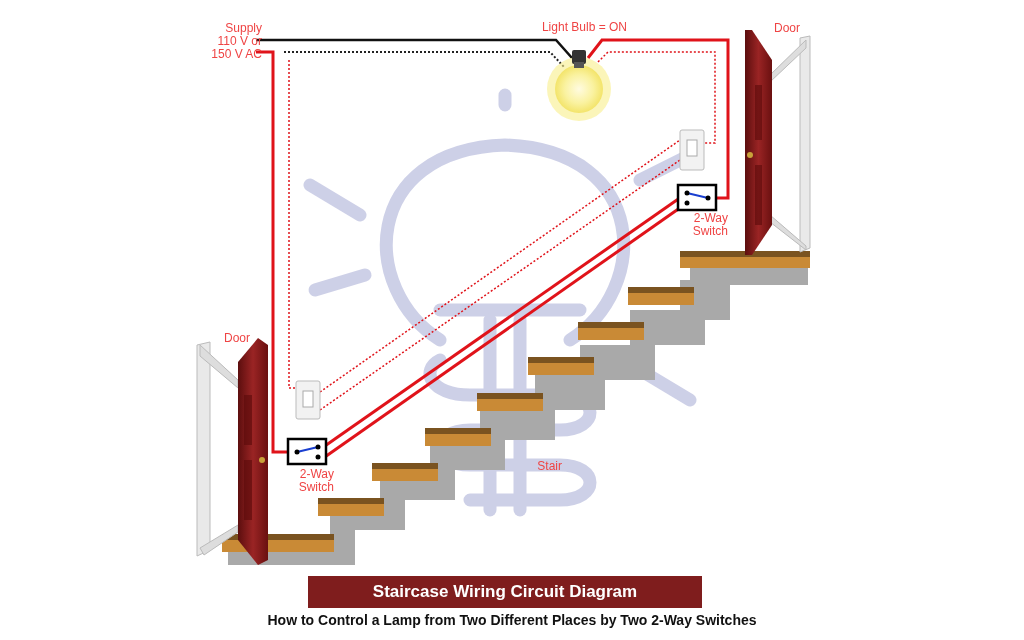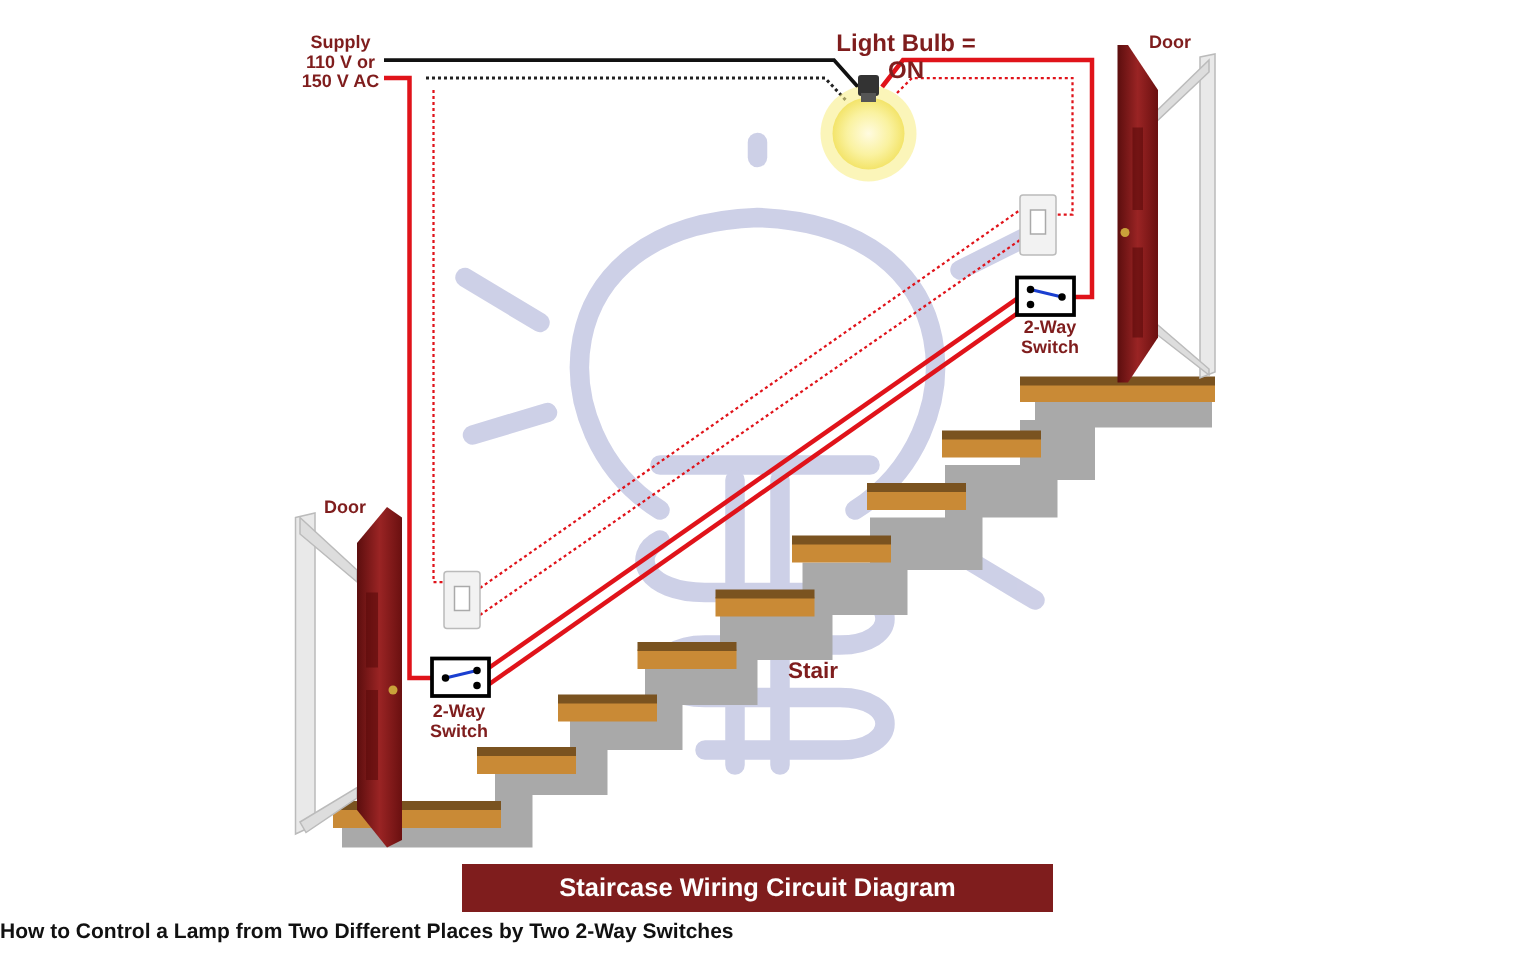--- a/index.html
+++ b/index.html
@@ -1,20 +1,20 @@
 <!DOCTYPE html>
 <html><head>
 <meta charset="utf-8">
 <style>
   html, body { margin: 0; padding: 0; background: #ffffff; }
   body { width: 1024px; height: 640px; position: relative; overflow: hidden; font-family: "Liberation Sans", sans-serif; }
-  .lbl { position: absolute; font-weight: bold; color: #7f1d1d; text-align: center; font-family: "Liberation Sans", sans-serif; line-height: 1.1; }
+  .lbl { position: absolute; font-weight: normal; color: #ef4444; text-align: right; font-family: "Liberation Sans", sans-serif; line-height: 1.1; }
   #diagram { position: absolute; left: 0; top: 0; }
   .title-box { position: absolute; left: 308px; top: 576px; width: 394px; height: 32px; background: #7f1d1d; color: #fff; font-size: 17px; font-weight: bold; display: flex; align-items: center; justify-content: center; }
-  .subtitle { position: absolute; left: 0; top: 612px; width: 1024px; text-align: left; font-size: 14px; font-weight: bold; color: #111; }
+  .subtitle { position: absolute; left: 0; top: 612px; width: 1024px; text-align: center; font-size: 14px; font-weight: bold; color: #111; }
 </style>
 </head>
 <body>
 
 <svg id="diagram" width="1024" height="640" viewBox="0 0 1024 640" xmlns="http://www.w3.org/2000/svg">
   <defs>
     <radialGradient id="glow" cx="50%" cy="50%" r="50%">
       <stop offset="0%" stop-color="#fffbe0"></stop>
       <stop offset="60%" stop-color="#faf2a0"></stop>
       <stop offset="100%" stop-color="#f3e46a"></stop>
@@ -128,27 +128,27 @@
     <circle cx="687" cy="203" r="2.5" fill="#000"></circle>
     <circle cx="708" cy="198" r="2.5" fill="#000"></circle>
   </g>
 </svg>
 
 <div class="lbl" style="left:192px; top:22px; width:70px; font-size:12px;">
   <div>Supply</div>
   <div>110 V or</div>
   <div>150 V AC</div>
 </div>
-<div class="lbl" style="left:544px; top:21px; width:120px; font-size:16px;">Light Bulb = ON</div>
+<div class="lbl" style="left:507px; top:21px; width:120px; font-size:12px;">Light Bulb = ON</div>
 <div class="lbl" style="left:760px; top:22px; width:40px; font-size:12px;">Door</div>
 <div class="lbl" style="left:210px; top:332px; width:40px; font-size:12px;">Door</div>
 <div class="lbl" style="left:672px; top:212px; width:56px; font-size:12px;">
   <div>2-Way</div>
   <div>Switch</div>
 </div>
 <div class="lbl" style="left:278px; top:468px; width:56px; font-size:12px;">
   <div>2-Way</div>
   <div>Switch</div>
 </div>
-<div class="lbl" style="left:522px; top:440px; width:40px; font-size:15px;">Stair</div>
+<div class="lbl" style="left:522px; top:460px; width:40px; font-size:12px;">Stair</div>
 
 <div class="title-box">Staircase Wiring Circuit Diagram</div>
 <div class="subtitle">How to Control a Lamp from Two Different Places by Two 2-Way Switches</div>
 
 </body></html>

